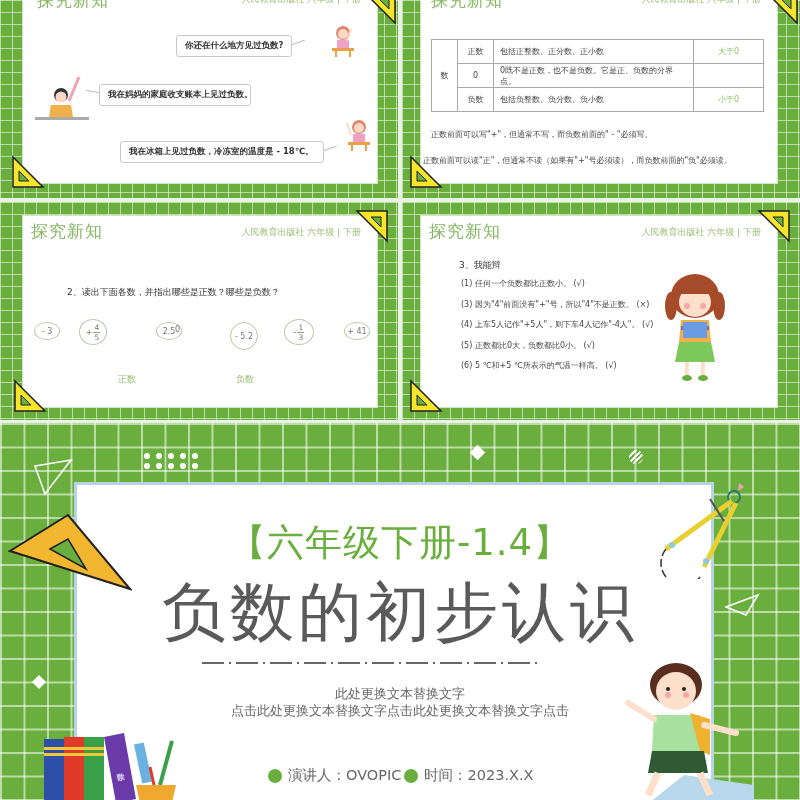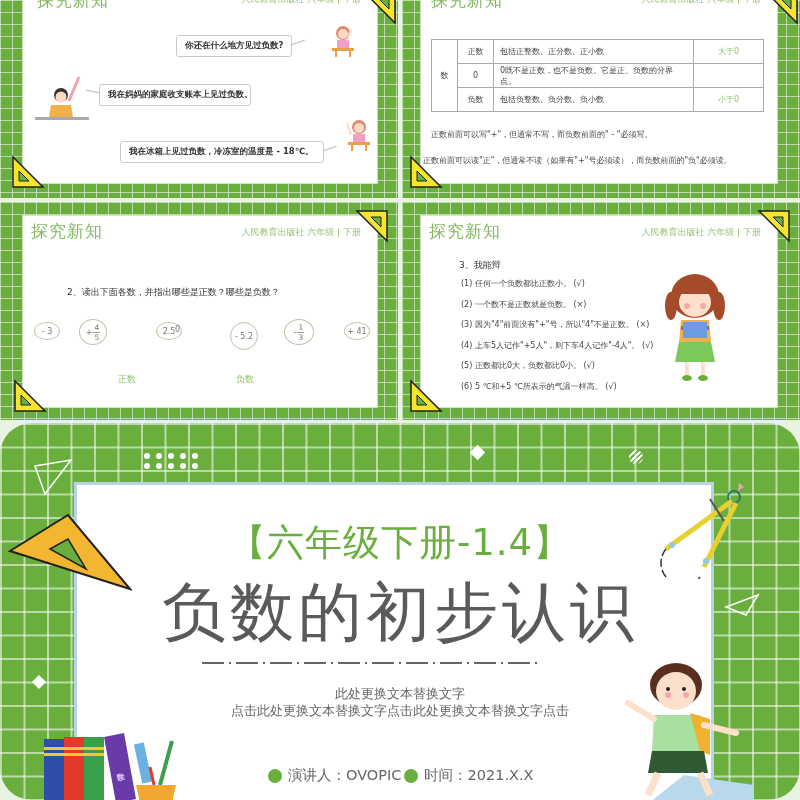--- a/index.html
+++ b/index.html
@@ -61,21 +61,21 @@
     font-size: 8px; color: #777; display: flex; align-items: center; justify-content: center;
   }
   .frac { display: inline-flex; flex-direction: column; align-items: center; line-height: 9px; font-size: 7.5px; }
   .frac .bar { width: 7px; height: 1px; background: #8a8; }
 
   
   .debate { position: absolute; left: 40px; top: 44px; font-size: 8px; color: #444; }
   .debate div { height: 20.5px; }
 
   
-  .main { position: absolute; left: 0; top: 423px; width: 800px; height: 377px; border-radius: 32px; }
+  .main { position: absolute; left: 0; top: 423px; width: 800px; height: 377px; }
   .main-card {
     position: absolute; left: 74px; top: 59px; width: 640px; height: 330px; background: #fff;
     border-left: 3px solid #b7d3e8; border-top: 3px solid #b7d3e8; border-right: 3px solid #b7d3e8;
   }
   .subtitle { position: absolute; left: 0; width: 800px; top: 95px; text-align: center; font-size: 37px; color: #6aaf3d; letter-spacing: 1px; }
   .headline { position: absolute; left: 0; width: 800px; top: 146px; text-align: center; font-size: 64px; color: #5a5a5a; letter-spacing: 4px; }
   .dashline { position: absolute; left: 202px; top: 238px; width: 392px; height: 4px; display: flex; align-items: center; gap: 5px; }
   .dashline .d { width: 22px; height: 2px; background: #666; }
   .dashline .p { width: 2px; height: 2px; background: #666; }
   .desc { position: absolute; left: 0; width: 800px; top: 262px; text-align: center; font-size: 13px; color: #666; line-height: 17px; }
@@ -225,21 +225,20 @@
     </svg>
 </div>
 
 <div class="thumb grid-bg" style="left:402px;top:202px;height:218px;">
   <div class="card" style="top:13px;bottom:12px;left:18px;right:22px;">
     <div class="thumb-title" style="left:8px;top:4px;">探究新知</div>
     <div class="thumb-pub" style="top:10px;">人民教育出版社 六年级 | 下册</div>
     <div style="position:absolute;left:38px;top:43px;font-size:9px;color:#333;">3、我能辩</div>
     <div class="debate" style="top:62px;">
       <div>(1) 任何一个负数都比正数小。 (√)</div>
-      <div>(2) 一个数不是正数就是负数。 (×)</div>
       <div>(3) 因为"4"前面没有"+"号，所以"4"不是正数。 (×)</div>
       <div>(4) 上车5人记作"+5人"，则下车4人记作"-4人"。 (√)</div>
       <div>(5) 正数都比0大，负数都比0小。 (√)</div>
       <div>(6) 5 ℃和+5 ℃所表示的气温一样高。 (√)</div>
     </div>
 
     <svg class="kid" style="left:242px;top:52px;" width="64" height="116" viewBox="0 0 64 116">
       <ellipse cx="32" cy="28" rx="24" ry="22" fill="#a54b2a"></ellipse>
       <ellipse cx="8" cy="38" rx="6" ry="14" fill="#a54b2a"></ellipse>
         <ellipse cx="56" cy="38" rx="6" ry="14" fill="#a54b2a"></ellipse>
@@ -337,21 +336,21 @@
     <div>此处更换文本替换文字</div>
     <div>点击此处更换文本替换文字点击此处更换文本替换文字点击</div>
   </div>
 
   <div class="meta" style="left:268px;">
     <span class="dot"></span>
     <span>演讲人：OVOPIC</span>
   </div>
   <div class="meta" style="left:404px;">
     <span class="dot"></span>
-    <span>时间：2021.X.X</span>
+    <span>时间：2023.X.X</span>
   </div>
 
   <svg style="position:absolute;left:40px;top:310px;" width="150" height="70" viewBox="0 0 150 70">
     <rect x="4" y="6" width="20" height="64" fill="#2e4fa8"></rect>
       <rect x="4" y="14" width="20" height="3" fill="#f0c838"></rect>
       <rect x="4" y="20" width="20" height="3" fill="#f0c838"></rect>
     <rect x="24" y="4" width="20" height="66" fill="#e03a2a"></rect>
       <rect x="24" y="14" width="20" height="3" fill="#f0c838"></rect>
       <rect x="24" y="20" width="20" height="3" fill="#f0c838"></rect>
     <rect x="44" y="4" width="20" height="66" fill="#3aa04a"></rect>

